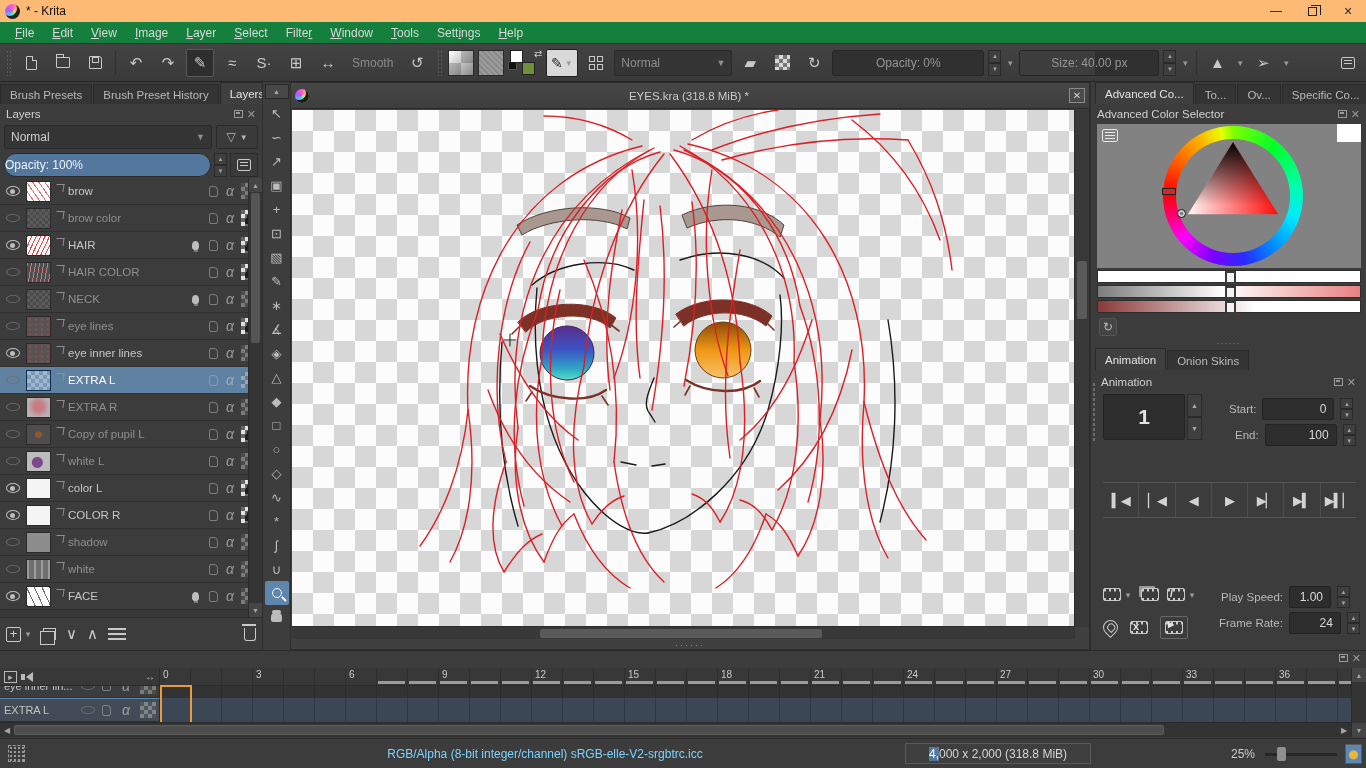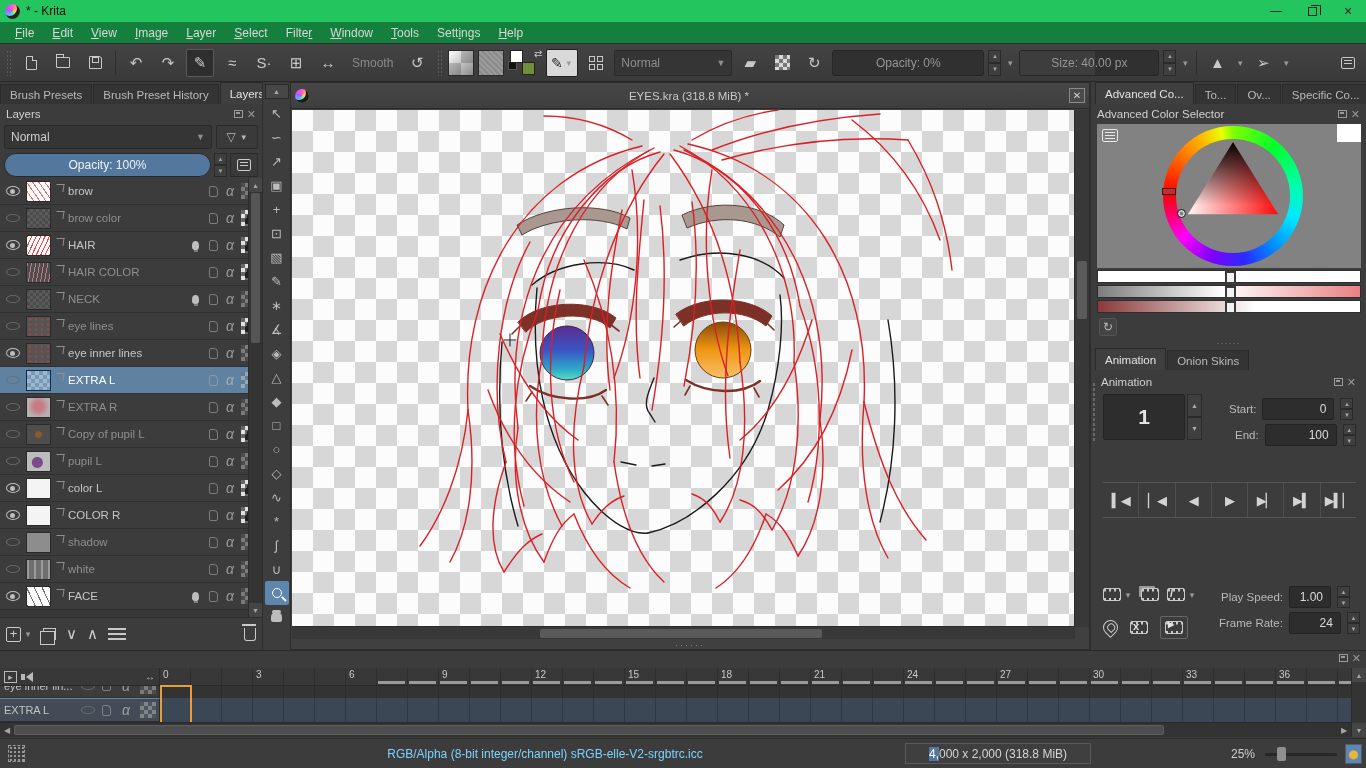--- a/index.html
+++ b/index.html
@@ -2,21 +2,21 @@
 <html><head>
 <meta charset="utf-8">
 <style>
   *{box-sizing:border-box;margin:0;padding:0}
   html,body{width:1366px;height:768px;overflow:hidden}
   body{position:relative;background:#3c3c3c;font-family:"Liberation Sans",sans-serif;font-size:12px;color:#cfcfcf;-webkit-font-smoothing:antialiased}
   .abs{position:absolute}
   .row{display:flex;align-items:center}
 
   
-  #titlebar{left:0;top:0;width:1366px;height:22px;background:#22c55e;color:#111;display:flex;align-items:center}
+  #titlebar{left:0;top:0;width:1366px;height:22px;background:#fdba74;color:#111;display:flex;align-items:center}
   #app-icon{width:15px;height:15px;border-radius:50%;margin:0 6px 0 5px;background:conic-gradient(#ff5ad2,#ffd24d,#7dff6b,#4dc8ff,#b05aff,#ff5ad2);box-shadow:inset -3px -3px 0 #222}
   #win-controls{margin-left:auto;display:flex;height:100%}
   .win-btn{width:36px;height:100%;display:flex;align-items:center;justify-content:center;color:#222;font-size:12px}
   .restore-glyph{width:9px;height:9px;border:1px solid #222;position:relative}
   .restore-glyph::before{content:"";position:absolute;left:2px;top:-3px;width:9px;height:9px;border:1px solid #222;border-left:none;border-bottom:none}
 
   
   #menubar{left:0;top:22px;width:1366px;height:22px;background:#15803d;border-bottom:1px solid #2c2c2c;display:flex;align-items:center;padding-left:6px}
   .menu-item{padding:2px 9px;color:#d8d8d8}
   .menu-item u{text-decoration:underline}
@@ -64,21 +64,21 @@
   .float-ic{width:9px;height:8px;border:1.2px solid #9a9a9a;position:relative}
   .float-ic::before{content:"";position:absolute;left:1px;top:1px;width:4px;height:2px;background:#9a9a9a}
   .close-ic{color:#9a9a9a;font-size:11px;line-height:8px}
 
   
   #left-docker{left:0;top:82px;width:262px;height:568px;background:#3c3c3c}
   #layers-blend-row{padding:2px 4px;gap:4px}
   #layers-blend-dd{flex:1;height:24px}
   #layer-filter-btn{width:42px;height:24px;background:#3a3a3a;border:1px solid #2a2a2a;border-radius:2px;display:flex;align-items:center;justify-content:center;gap:4px;color:#b9b9b9}
   #layers-opacity-row{padding:2px 4px;gap:3px}
-  #layers-opacity{flex:1;height:24px;background:#54779e;border:1px solid #2a2a2a;border-radius:12px;display:flex;align-items:center;justify-content:center;color:#eef2f6}
+  #layers-opacity{flex:1;height:24px;background:#54779e;border:1px solid #2a2a2a;border-radius:12px;display:flex;align-items:center;justify-content:flex-start;color:#eef2f6}
   #layer-props-btn{width:28px;height:24px;background:#3a3a3a;border:1px solid #2a2a2a;display:flex;align-items:center;justify-content:center}
   .listic{width:14px;height:12px;border:1.4px solid #c9c9c9;border-radius:2px;background:repeating-linear-gradient(#c9c9c9 0 1px,transparent 1px 3px) content-box;padding:2px}
   #layer-list{left:0;top:96px;right:0;bottom:33px;position:absolute;overflow:hidden;background:#383838}
   .layer-row{height:27px;display:flex;align-items:center;border-bottom:1px solid #303030;padding-right:2px;background:#3c3c3c}
   .layer-row.selected{background:#5f82a3}
   .layer-row.selected .lname{color:#fff}
   .eyebox{width:26px;display:flex;justify-content:center}
   .eyeic{width:14px;height:10px;border:1.6px solid #bdbdbd;border-radius:50%;position:relative}
   .eyeic.on::before{content:"";position:absolute;left:3px;top:1.5px;width:5px;height:5px;border-radius:50%;background:#bdbdbd}
   .eyeic.off{border-color:#6e6e6e;transform:scaleY(.8)}
@@ -479,21 +479,21 @@
         <span class="chk-ic lk">
           <span class="locky"></span>
         </span>
       </div>
       <div class="layer-row">
         <span class="eyebox">
           <span class="eyeic off"></span>
         </span>
         <span class="lthumb th-purple-dot"></span>
         <span class="corner-ic"></span>
-        <span class="lname dim">pupil L</span>
+        <span class="lname dim">white L</span>
         <span class="pglock"></span>
         <span class="alpha-g">α</span>
         <span class="chk-ic"></span>
       </div>
       <div class="layer-row">
         <span class="eyebox">
           <span class="eyeic on"></span>
         </span>
         <span class="lthumb th-white"></span>
         <span class="corner-ic"></span>

